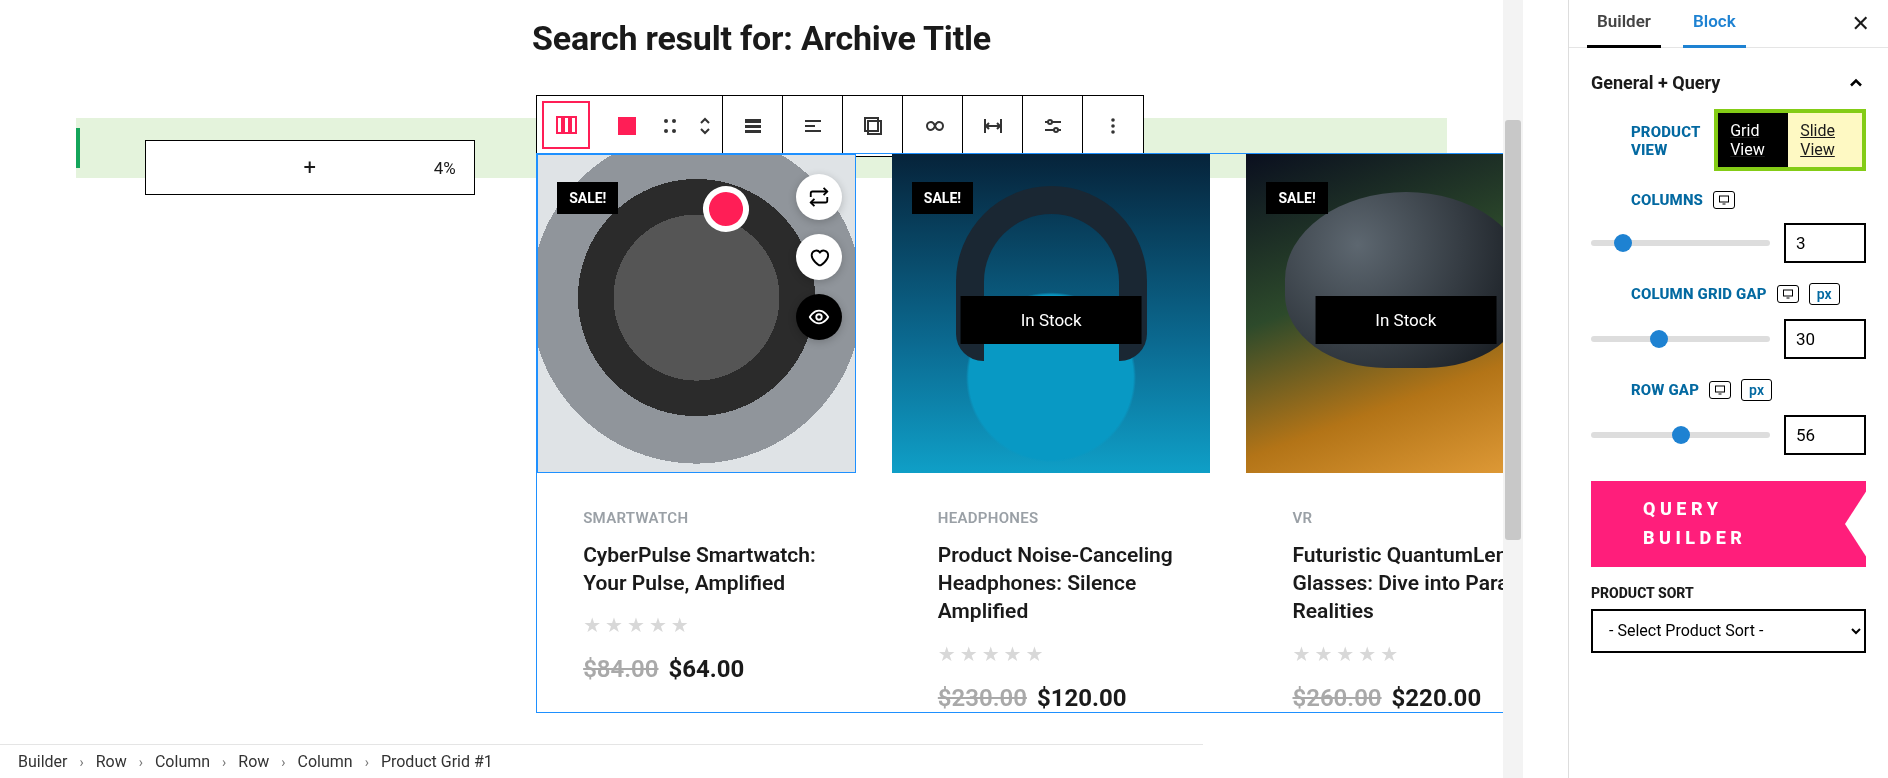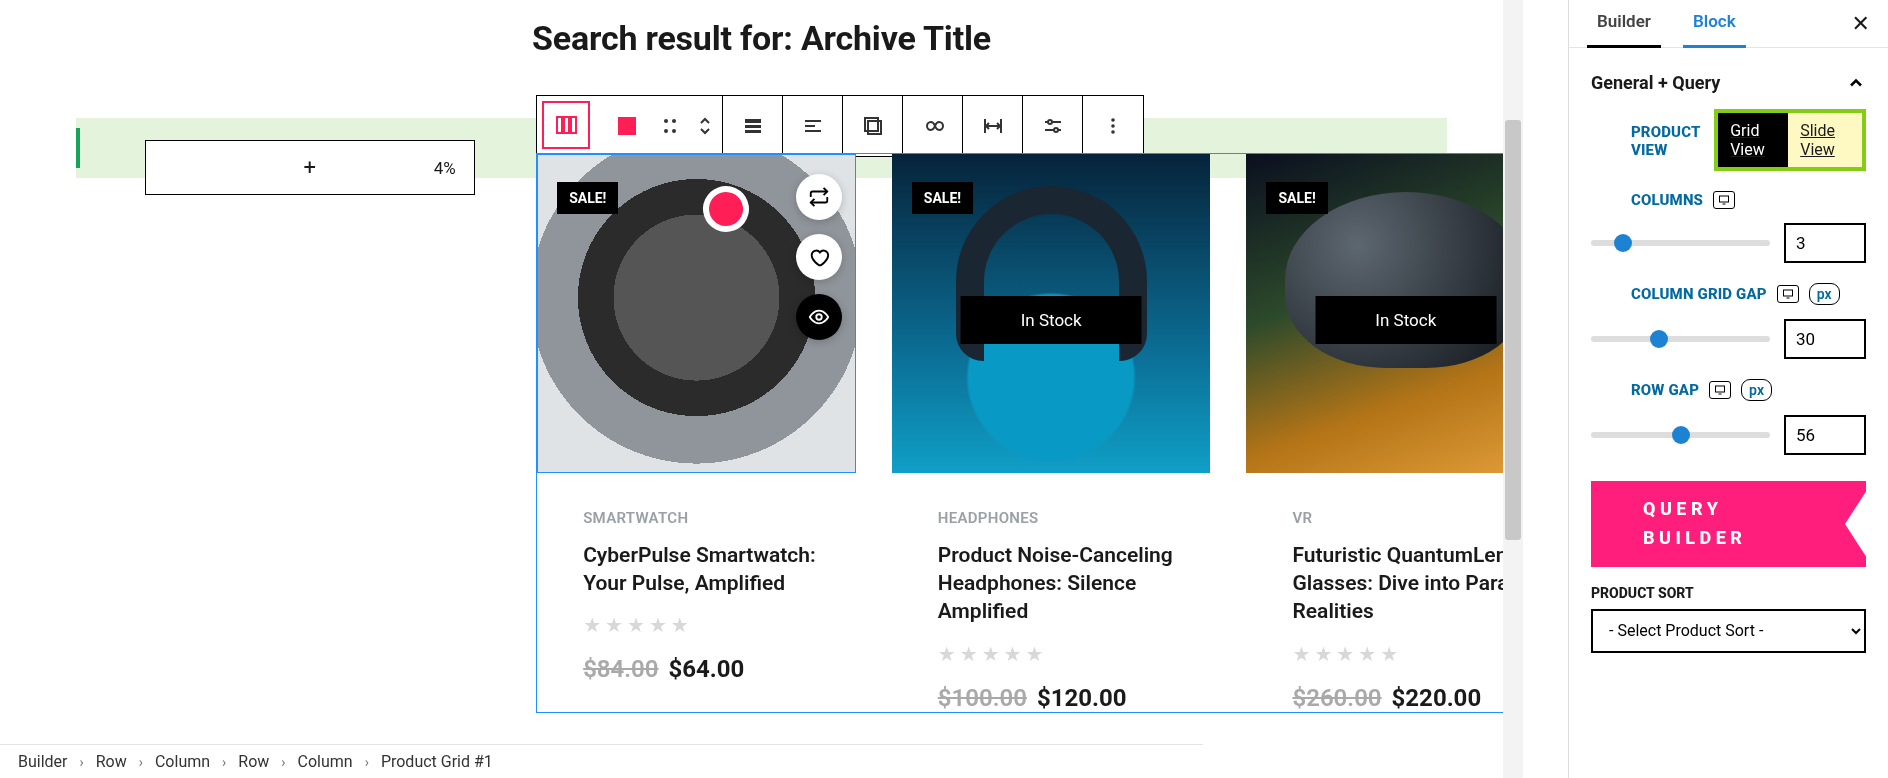--- a/index.html
+++ b/index.html
@@ -72,21 +72,21 @@
   .tab.active-block { color:#1e82d2; border-bottom:3px solid #1e82d2; }
   .tabs .close { margin-left:auto; font-size:22px; cursor:pointer; font-weight:300;}
 
   .panel { padding:18px 22px 0 22px; overflow:auto; flex:1; }
   .section-head { display:flex; align-items:center; justify-content:space-between; font-weight:700; font-size:18px; padding:6px 0 18px 0; }
   .section-head svg { width:20px; height:20px; }
 
   .field-row { margin-bottom:20px; }
   .flabel { font-size:15px; font-weight:800; letter-spacing:.01em; color:#0369a1; display:flex; align-items:center; gap:10px;margin-left:40px;}
   .flabel .dev-ico { border:1px solid #000; width:22px; height:18px; display:inline-flex; align-items:center; justify-content:center; border-radius:3px;}
-  .flabel .unit { border:1px solid #000; padding:2px 7px; font-weight:600; font-size:14px; border-radius:9px;}
+  .flabel .unit { border:1px solid #000; padding:2px 7px; font-weight:600; font-size:14px; border-radius:3px;}
   .toggle-pair { display:flex; border:4px solid #84cc16; width:fit-content; margin-top:-2px;text-decoration:underline; }
   .toggle-pair .opt { padding:8px 12px; font-size:16px; background:#fef9c3; cursor:pointer; }
   .toggle-pair .opt.active { background:#000; color:#fff; }
   .pv-row { display:flex; align-items:center; justify-content:space-between; }
 
   .slider-row { display:flex; align-items:center; gap:14px; margin-top:14px;}
   .slider { position:relative; flex:1; height:6px; background:#ddd; border-radius:3px; }
   .slider .knob { position:absolute; top:50%; width:18px; height:18px; background:#1e82d2; border-radius:50%; transform:translate(-50%,-50%); }
   .numbox { width:82px; height:40px; border:2px solid #000; text-align:left; padding:6px 10px; font-size:17px; background:#fff; }
 
@@ -241,21 +241,21 @@
               <div class="imgwrap bg-head">
                 <div class="head-shape"></div>
                 <span class="sale-badge">SALE!</span>
                 <span class="stock-badge">In Stock</span>
               </div>
               <div class="meta">
                 <div class="cat">HEADPHONES</div>
                 <div class="title">Product Noise-Canceling Headphones: Silence Amplified</div>
                 <div class="stars">★★★★★</div>
                 <div class="price">
-                  <span class="old">$100.00</span><span>$120.00</span>
+                  <span class="old">$230.00</span><span>$120.00</span>
                 </div>
               </div>
             </div>
 
             <div class="card">
               <div class="imgwrap bg-vr">
                 <div class="vr-shape"></div>
                 <span class="sale-badge">SALE!</span>
                 <span class="stock-badge">In Stock</span>
               </div>

